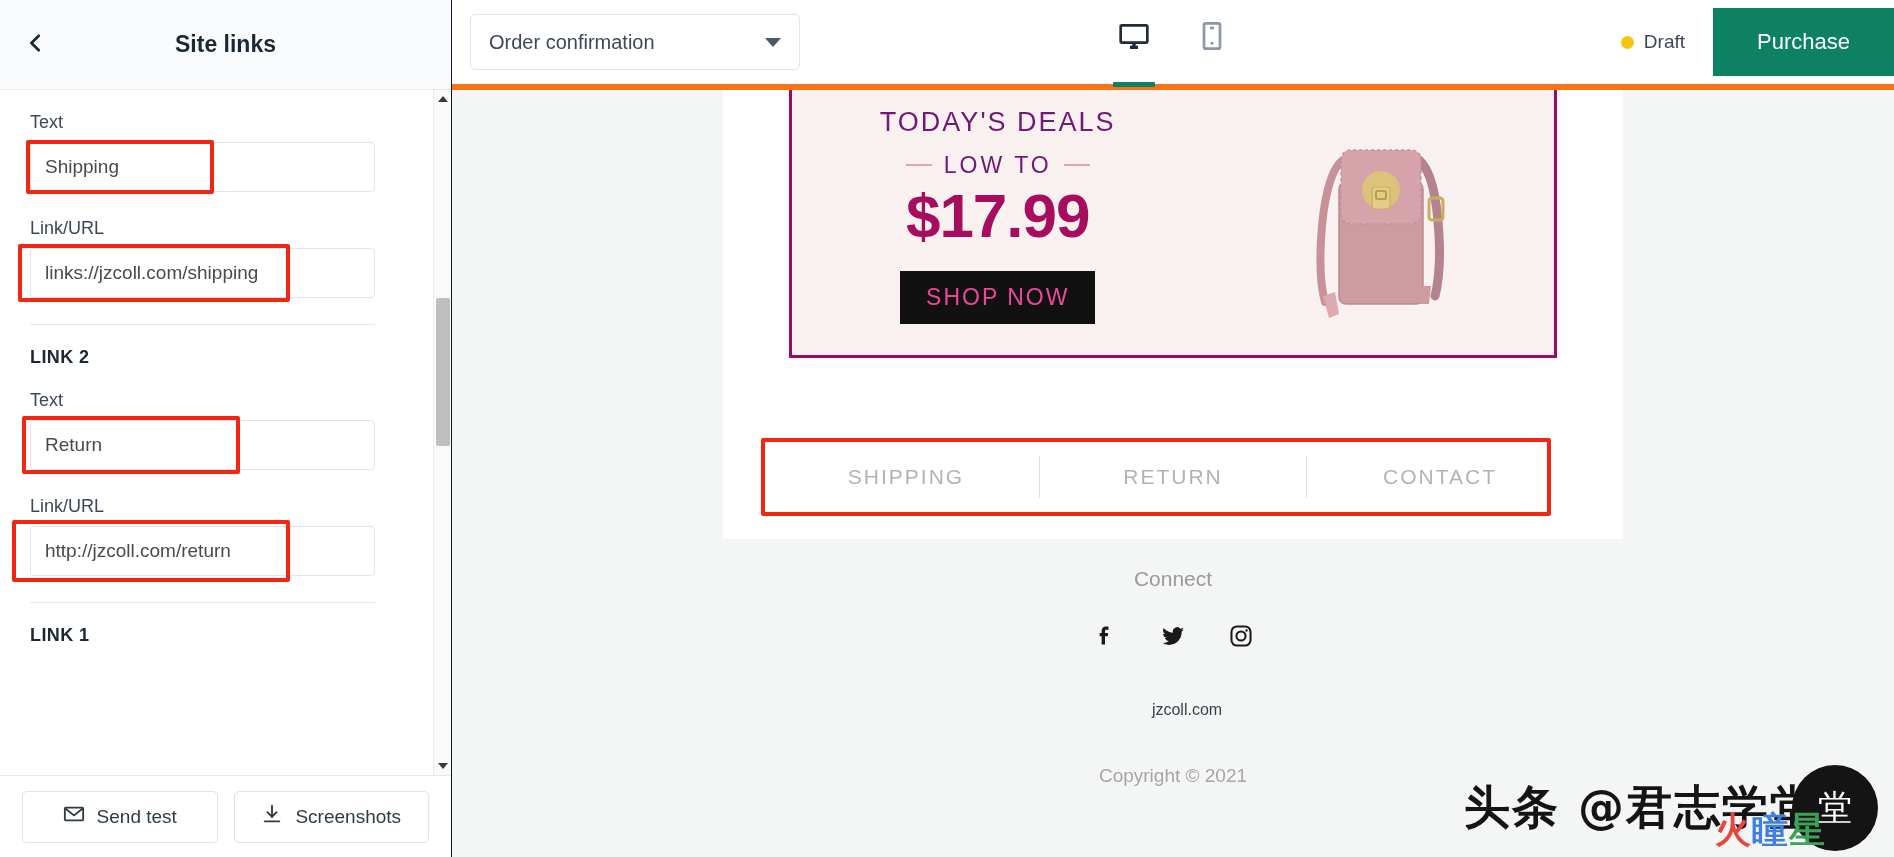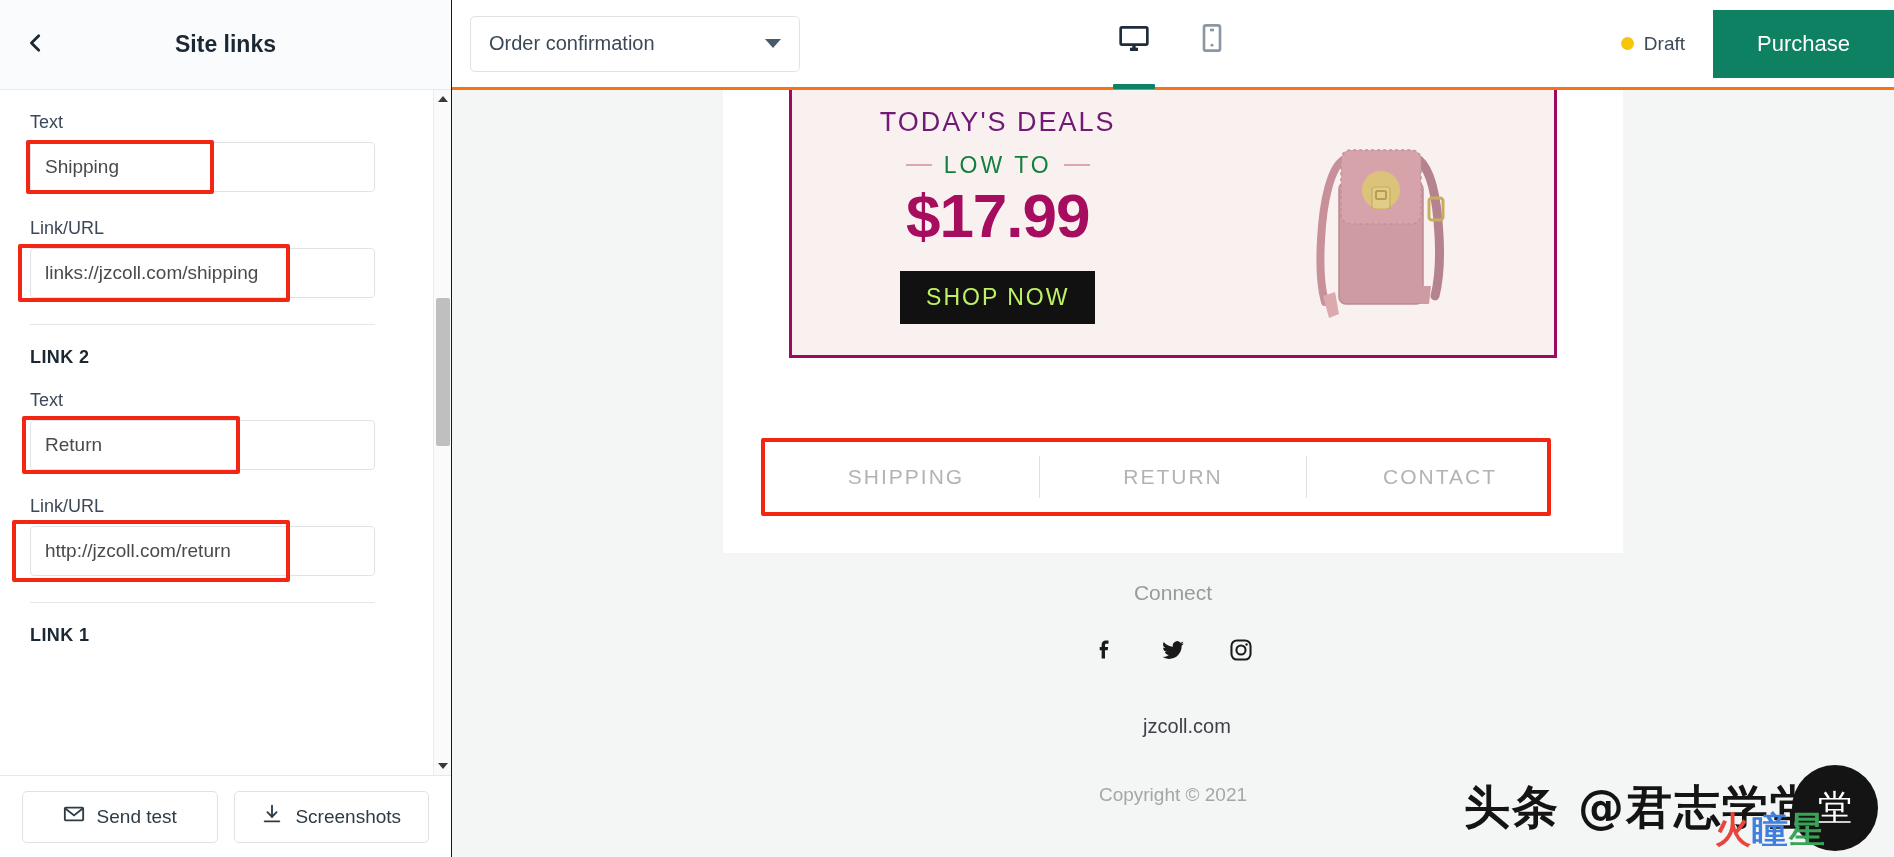--- a/index.html
+++ b/index.html
@@ -115,21 +115,21 @@
   }
   .footer-btn svg { width: 22px; height: 22px; }
 
   
   .right-side {
     flex: 1; height: 857px; display: flex; flex-direction: column;
     background: #f4f5f5;
   }
   .top-bar {
     height: 90px; min-height: 90px; background: #ffffff;
-    border-bottom: 3px solid #f97316;
+    border-bottom: 6px solid #f97316;
     display: flex; align-items: center; position: relative;
   }
   .template-select {
     margin-left: 18px; width: 330px; height: 56px;
     border: 1px solid #dfe3e8; border-radius: 5px; background: #fff;
     display: flex; align-items: center; justify-content: space-between;
     padding: 0 18px; cursor: pointer;
     font-size: 20px; color: #3c4858;
   }
   .caret {
@@ -185,30 +185,30 @@
   }
   .promo-left {
     width: 54%; display: flex; flex-direction: column;
     align-items: center; justify-content: center; gap: 4px;
   }
   .promo-deals {
     font-size: 27px; letter-spacing: 2px; color: #701a75;
     font-family: "Liberation Sans", sans-serif;
   }
   .promo-lowto {
-    font-size: 23px; letter-spacing: 3px; color: #15803d;
+    font-size: 23px; letter-spacing: 3px; color: #701a75;
     display: flex; align-items: center; gap: 12px; margin-top: 10px;
   }
   .promo-lowto .dash { display: inline-block; width: 26px; height: 2px; background: #dda6b4; }
   .promo-price {
     font-size: 62px; font-weight: bold; color: #a60d5f;
     letter-spacing: -1px; line-height: 1; margin-top: 2px;
   }
   .promo-shop {
-    background: #111111; color: #bef264; font-size: 23px;
+    background: #111111; color: #ec4899; font-size: 23px;
     letter-spacing: 2px; padding: 13px 26px; margin-top: 20px;
     cursor: pointer;
   }
   .promo-right {
     flex: 1; height: 100%; display: flex;
     align-items: center; justify-content: center;
   }
 
   
   .bag { position: relative; width: 200px; height: 250px; }
@@ -219,32 +219,32 @@
     height: 62px; display: flex; align-items: center;
   }
   .footer-link {
     flex: 1; text-align: center; font-size: 21px;
     color: #b3b3b3; letter-spacing: 2px; cursor: pointer;
     font-family: "Liberation Sans", sans-serif;
   }
   .fl-sep { width: 1px; height: 42px; background: #e0e0e0; }
 
   .below-body {
-    position: absolute; top: 463px; left: 0; right: 0;
+    position: absolute; top: 449px; left: 0; right: 0;
     display: flex; flex-direction: column; align-items: center;
     background: #f4f5f5;
   }
   .connect-title {
     font-size: 21px; color: #9a9a9a; margin-top: 28px;
   }
   .social-row {
     display: flex; gap: 42px; margin-top: 32px; align-items: center;
   }
   .social-row svg { width: 26px; height: 26px; cursor: pointer; }
-  .site-name { font-size: 20px; color: #3c4149; margin-top: 48px; margin-left: 28px; }
+  .site-name { font-size: 16px; color: #3c4149; margin-top: 48px; margin-left: 28px; }
   .copyright { font-size: 19px; color: #a6a6a6; margin-top: 46px; }
 
   
   .watermark {
     position: absolute; right: 16px; bottom: 6px;
     display: flex; align-items: center; pointer-events: none;
     z-index: 40;
   }
   .wm-text {
     font-size: 46px; color: #141414; letter-spacing: 2px;

